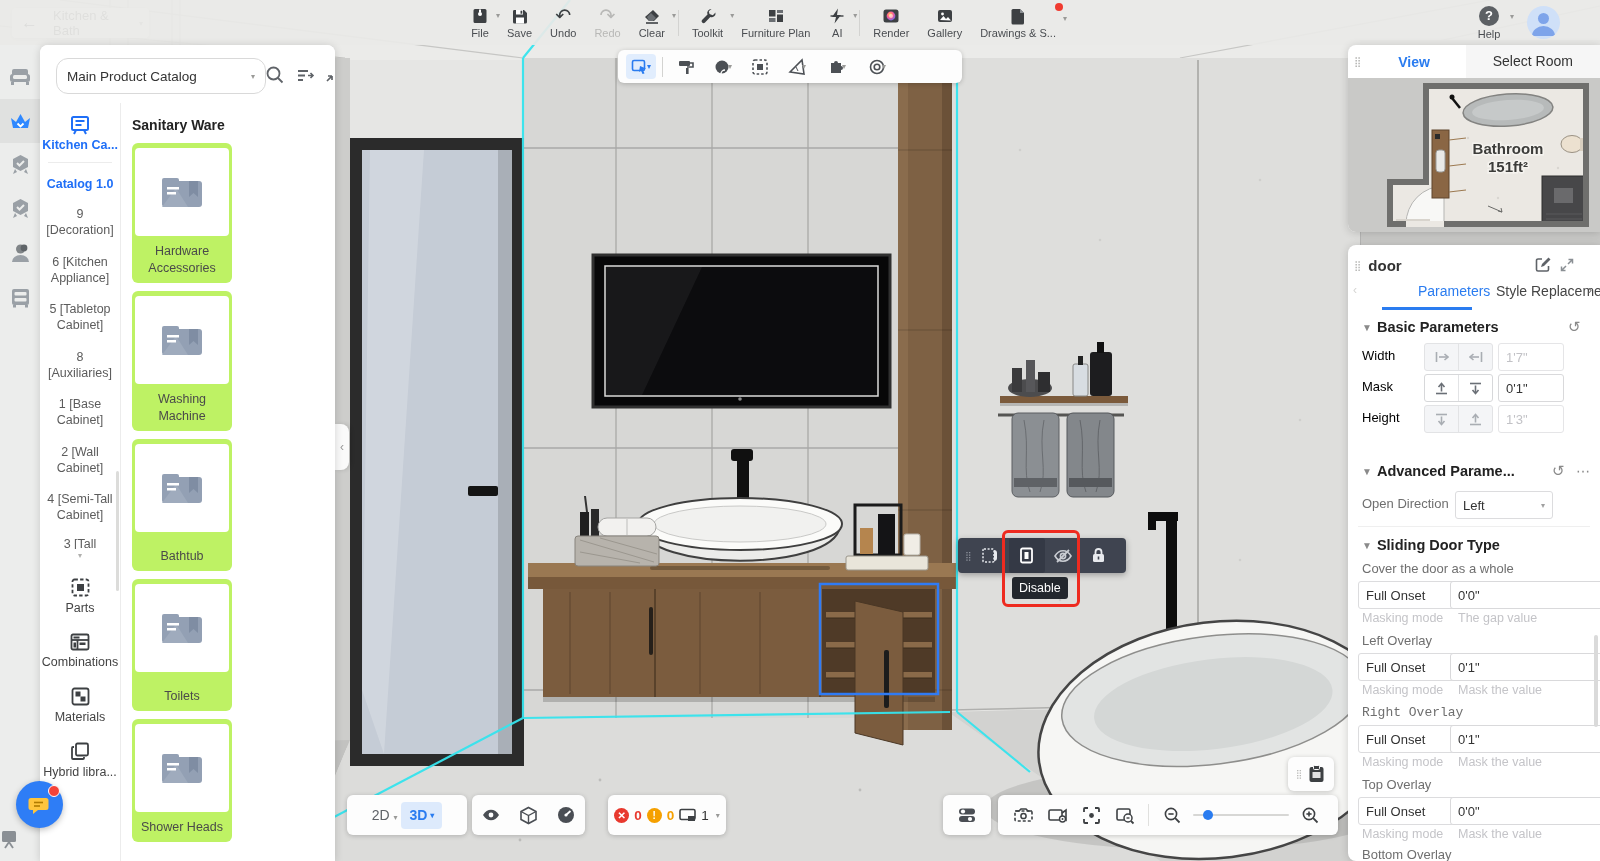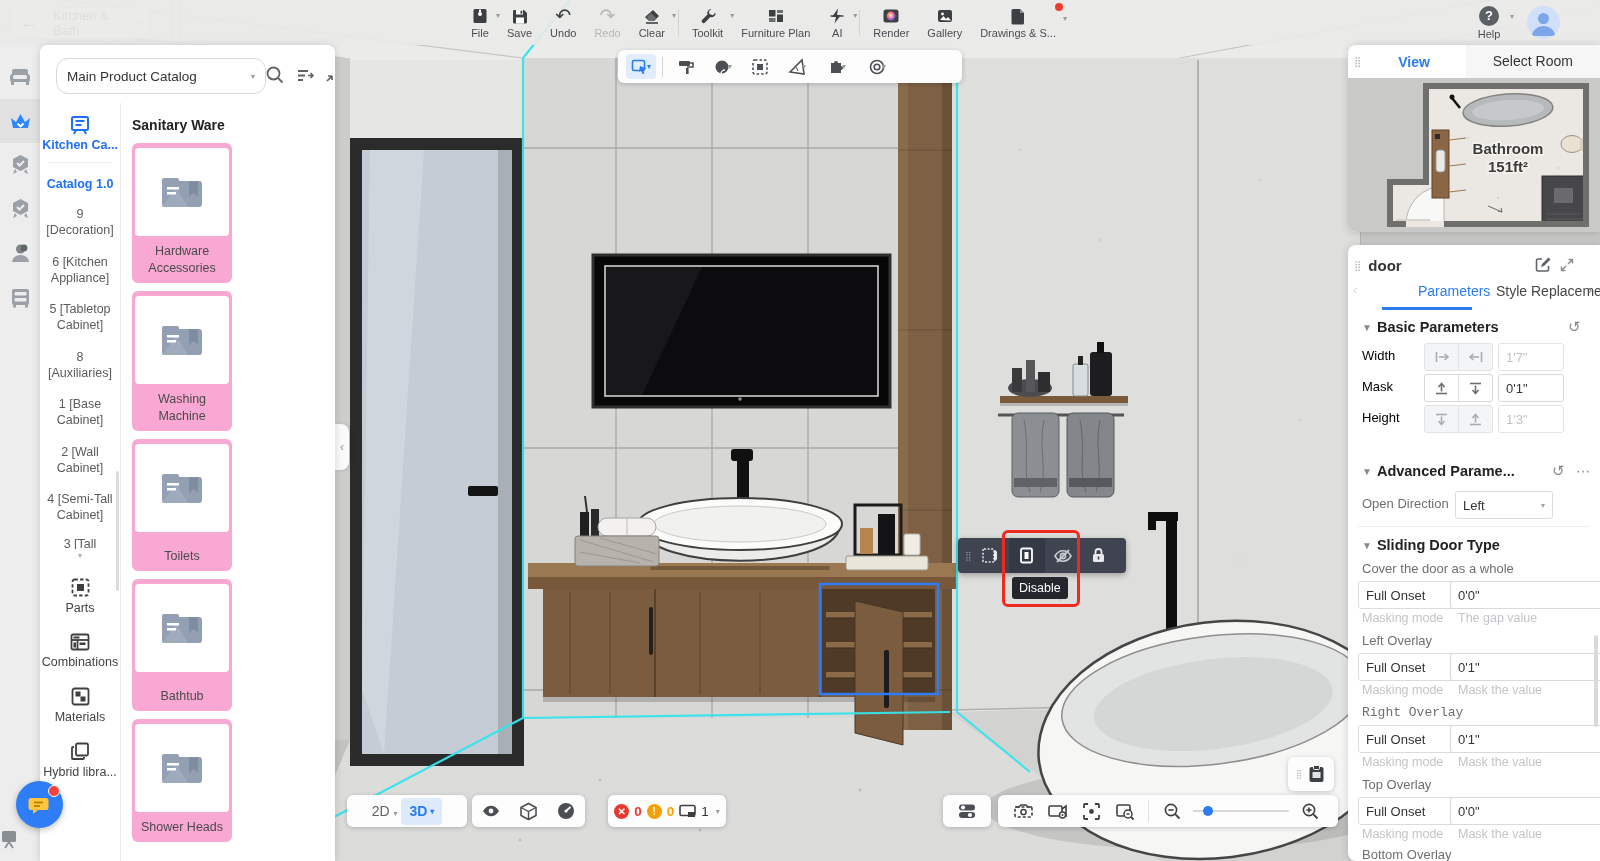--- a/index.html
+++ b/index.html
@@ -58,21 +58,21 @@
            text-align:center;}
   .nav-tab-lbl{color:#1f6ff7;font-size:12.5px;font-weight:bold;margin-top:3px;}
   .nav-ver{color:#1f6ff7;font-size:12.5px;font-weight:bold;margin:14px 0 2px;cursor:pointer;}
   .nav-item{font-size:12.5px;color:#5c5c5c;line-height:1.3;margin:15px 4px 0;cursor:pointer;}
   .nav-tool{margin-top:17px;cursor:pointer;color:#3d4043;}
   .nav-tool .nt-lbl{font-size:12.5px;color:#444;margin-top:3px;}
   #nav-scroll{position:absolute;right:1px;top:368px;width:3px;height:120px;background:#dcdcda;border-radius:2px;}
   #cat-body{position:absolute;left:80px;top:58px;width:215px;height:758px;overflow:hidden;padding:0;}
   .sec-title{font-size:14px;font-weight:bold;color:#222;margin:14px 0 10px 12px;}
   .cards{display:flex;flex-wrap:wrap;gap:8px;padding:0 8px 0 12px;}
-  .card{width:94px;background:#f9a8d4;border-radius:6px;padding:5px 3px 6px;cursor:pointer;}
+  .card{width:94px;background:#bef264;border-radius:6px;padding:5px 3px 6px;cursor:pointer;}
   .thumb{background:#fff;border-radius:4px;height:88px;display:flex;align-items:center;justify-content:center;}
   .card-lbl{font-size:12.5px;color:#4a4a4a;text-align:center;margin-top:7px;line-height:1.35;min-height:17px;}
   #cat-collapse{position:absolute;left:335px;top:424px;width:14px;height:46px;background:#fafafa;
                 border-radius:0 8px 8px 0;box-shadow:2px 0 4px rgba(0,0,0,.12);z-index:49;
                 display:flex;align-items:center;justify-content:center;color:#999;font-size:12px;cursor:pointer;}
 
   
   .float-bar{position:absolute;background:#fdfdfd;border-radius:6px;
              box-shadow:0 1px 5px rgba(0,0,0,.2);display:flex;align-items:center;z-index:20;}
   .fb-ic{position:relative;display:flex;align-items:center;justify-content:center;
@@ -84,21 +84,21 @@
   
   #ctx-bar{position:absolute;left:958px;top:538px;width:168px;height:35px;background:#3f4450;
            border-radius:4px;display:flex;align-items:center;z-index:22;box-shadow:0 2px 6px rgba(0,0,0,.3);}
   .ctx-ic{width:36px;height:35px;display:flex;align-items:center;justify-content:center;color:#e8eaee;cursor:pointer;}
   #ctx-red{position:absolute;left:1002px;top:530px;width:72px;height:71px;border:3px solid #ee2b20;
            border-radius:6px;z-index:23;pointer-events:none;}
   #ctx-tip{position:absolute;left:1012px;top:577px;height:22px;padding:0 7px;background:#23272d;
            border-radius:3px;color:#fff;font-size:12.5px;line-height:22px;z-index:24;}
 
   
-  .bb{height:32px;top:795px;}
+  .bb{height:40px;top:795px;}
   #bb-mode{left:347px;width:120px;justify-content:center;gap:4px;}
   .mode2d{font-size:14px;color:#5f6368;cursor:pointer;}
   .mode3d{background:#ddeafc;border-radius:4px;height:27px;padding:0 8px;display:flex;align-items:center;
           color:#2a7cf0;font-weight:bold;font-size:14px;cursor:pointer;gap:3px;}
   #bb-view{left:472px;width:113px;justify-content:space-around;}
   #bb-issues{left:608px;width:118px;justify-content:center;gap:5px;font-size:13.5px;}
   .issue-circ{width:15px;height:15px;border-radius:50%;color:#fff;font-size:10px;font-weight:bold;
               display:flex;align-items:center;justify-content:center;}
   #bb-toggle{left:943px;width:48px;justify-content:center;}
   #bb-cam{left:998px;width:332px;justify-content:flex-start;padding-left:8px;}
@@ -718,34 +718,34 @@
           <div class="thumb">
               <svg width="48" height="40" viewBox="0 0 48 40">
                 <rect x="4" y="6" width="17" height="8" rx="2" fill="#93a0b4"></rect>
                 <rect x="4" y="9" width="40" height="26" rx="3" fill="#93a0b4"></rect>
                 <polygon points="4,35 18,16 30,35" fill="#9fabbd"></polygon>
                 <rect x="9" y="15" width="12" height="2.5" fill="#fff"></rect>
                 <rect x="9" y="20" width="9" height="2.5" fill="#fff"></rect>
                 <path d="M31,9 h9 v16 l-4.5,-4 l-4.5,4 z" fill="#7f8da3"></path>
               </svg>
             </div>
-          <div class="card-lbl" style="margin-top:16px;">Toilets</div>
+          <div class="card-lbl" style="margin-top:16px;">Bathtub</div>
         </div>
         <div class="card">
           <div class="thumb">
               <svg width="48" height="40" viewBox="0 0 48 40">
                 <rect x="4" y="6" width="17" height="8" rx="2" fill="#93a0b4"></rect>
                 <rect x="4" y="9" width="40" height="26" rx="3" fill="#93a0b4"></rect>
                 <polygon points="4,35 18,16 30,35" fill="#9fabbd"></polygon>
                 <rect x="9" y="15" width="12" height="2.5" fill="#fff"></rect>
                 <rect x="9" y="20" width="9" height="2.5" fill="#fff"></rect>
                 <path d="M31,9 h9 v16 l-4.5,-4 l-4.5,4 z" fill="#7f8da3"></path>
               </svg>
             </div>
-          <div class="card-lbl" style="margin-top:16px;">Bathtub</div>
+          <div class="card-lbl" style="margin-top:16px;">Toilets</div>
         </div>
         <div class="card">
           <div class="thumb">
               <svg width="48" height="40" viewBox="0 0 48 40">
                 <rect x="4" y="6" width="17" height="8" rx="2" fill="#93a0b4"></rect>
                 <rect x="4" y="9" width="40" height="26" rx="3" fill="#93a0b4"></rect>
                 <polygon points="4,35 18,16 30,35" fill="#9fabbd"></polygon>
                 <rect x="9" y="15" width="12" height="2.5" fill="#fff"></rect>
                 <rect x="9" y="20" width="9" height="2.5" fill="#fff"></rect>
                 <path d="M31,9 h9 v16 l-4.5,-4 l-4.5,4 z" fill="#7f8da3"></path>

